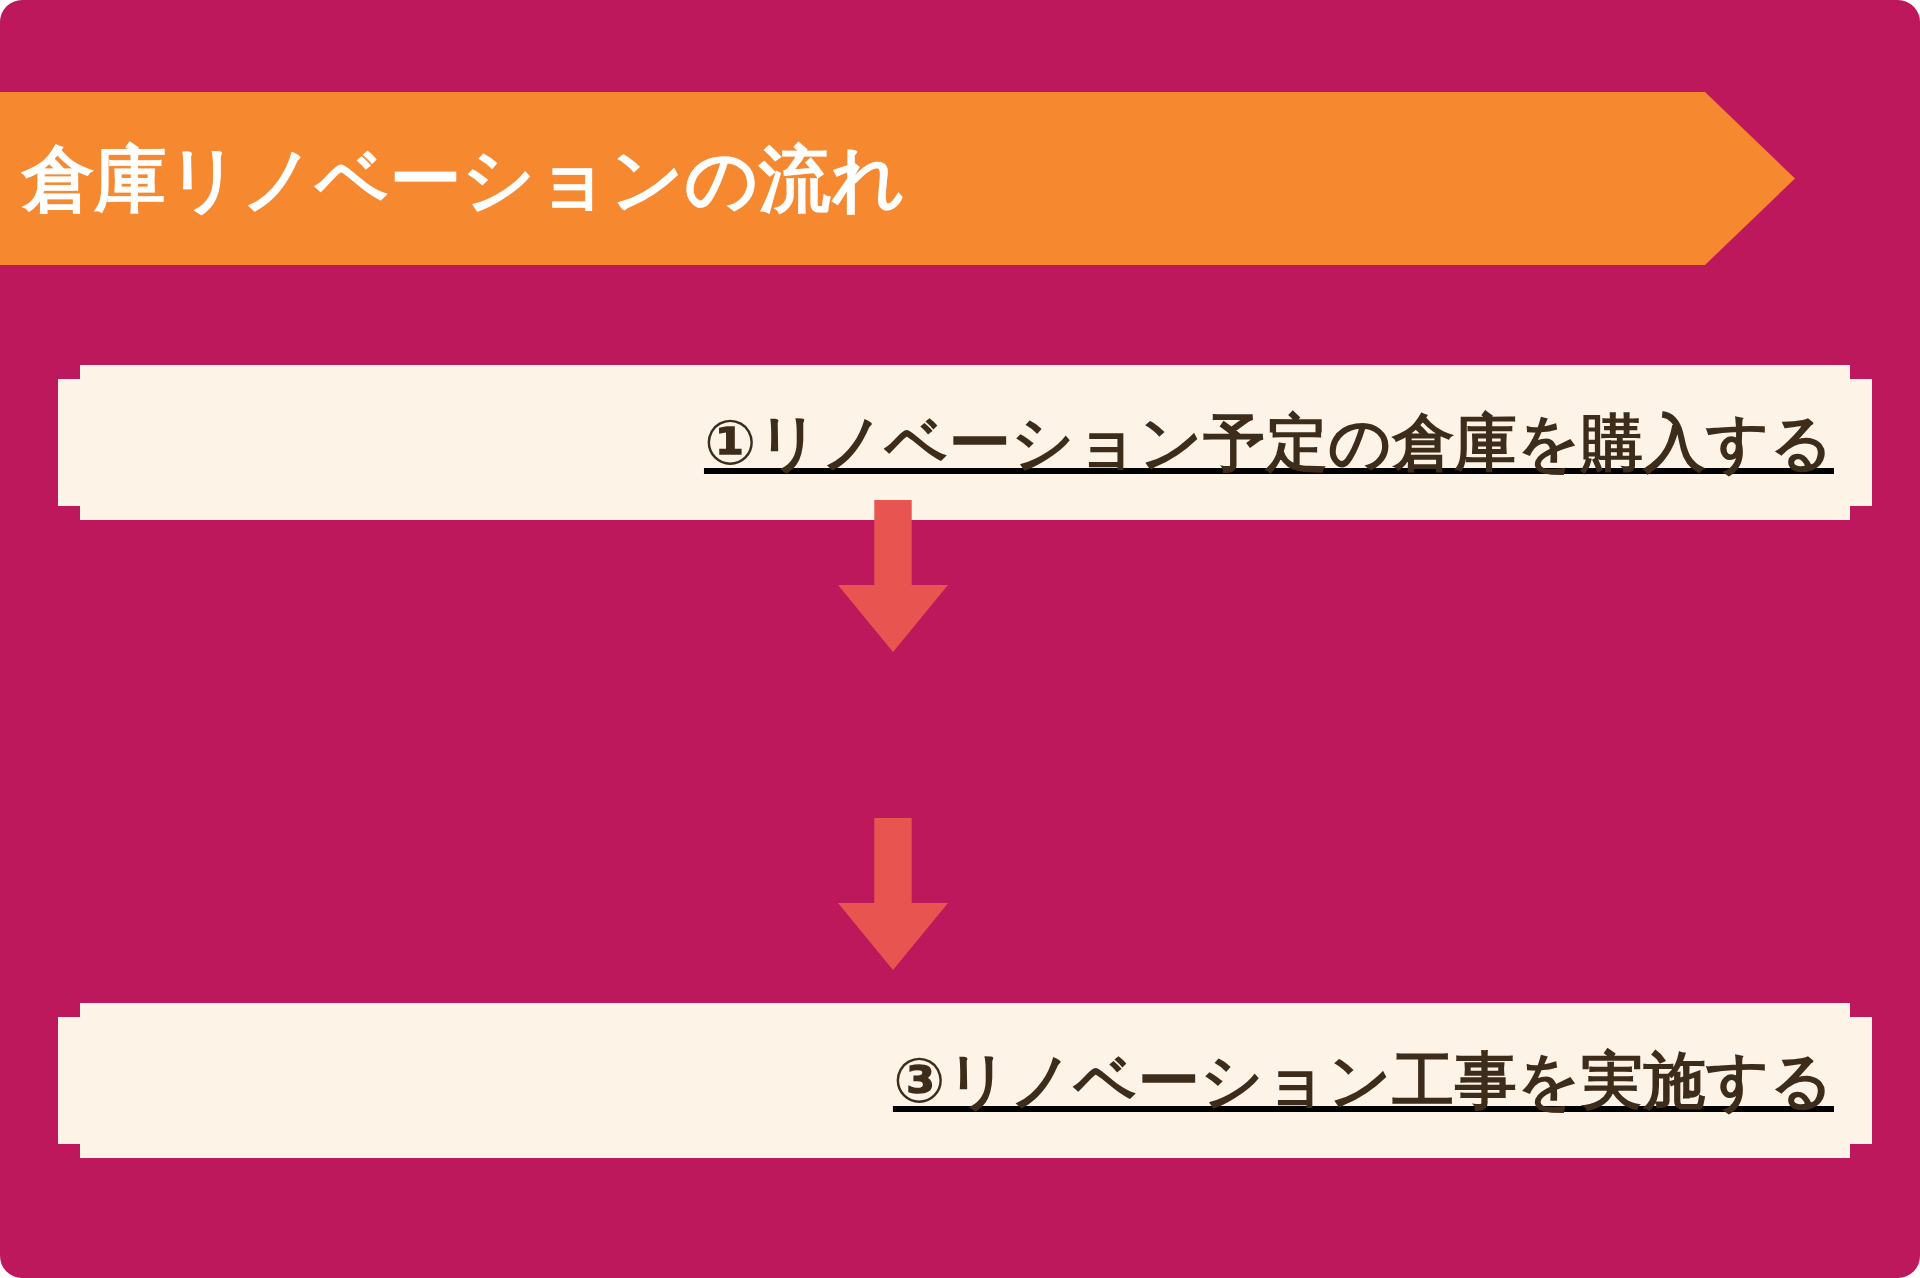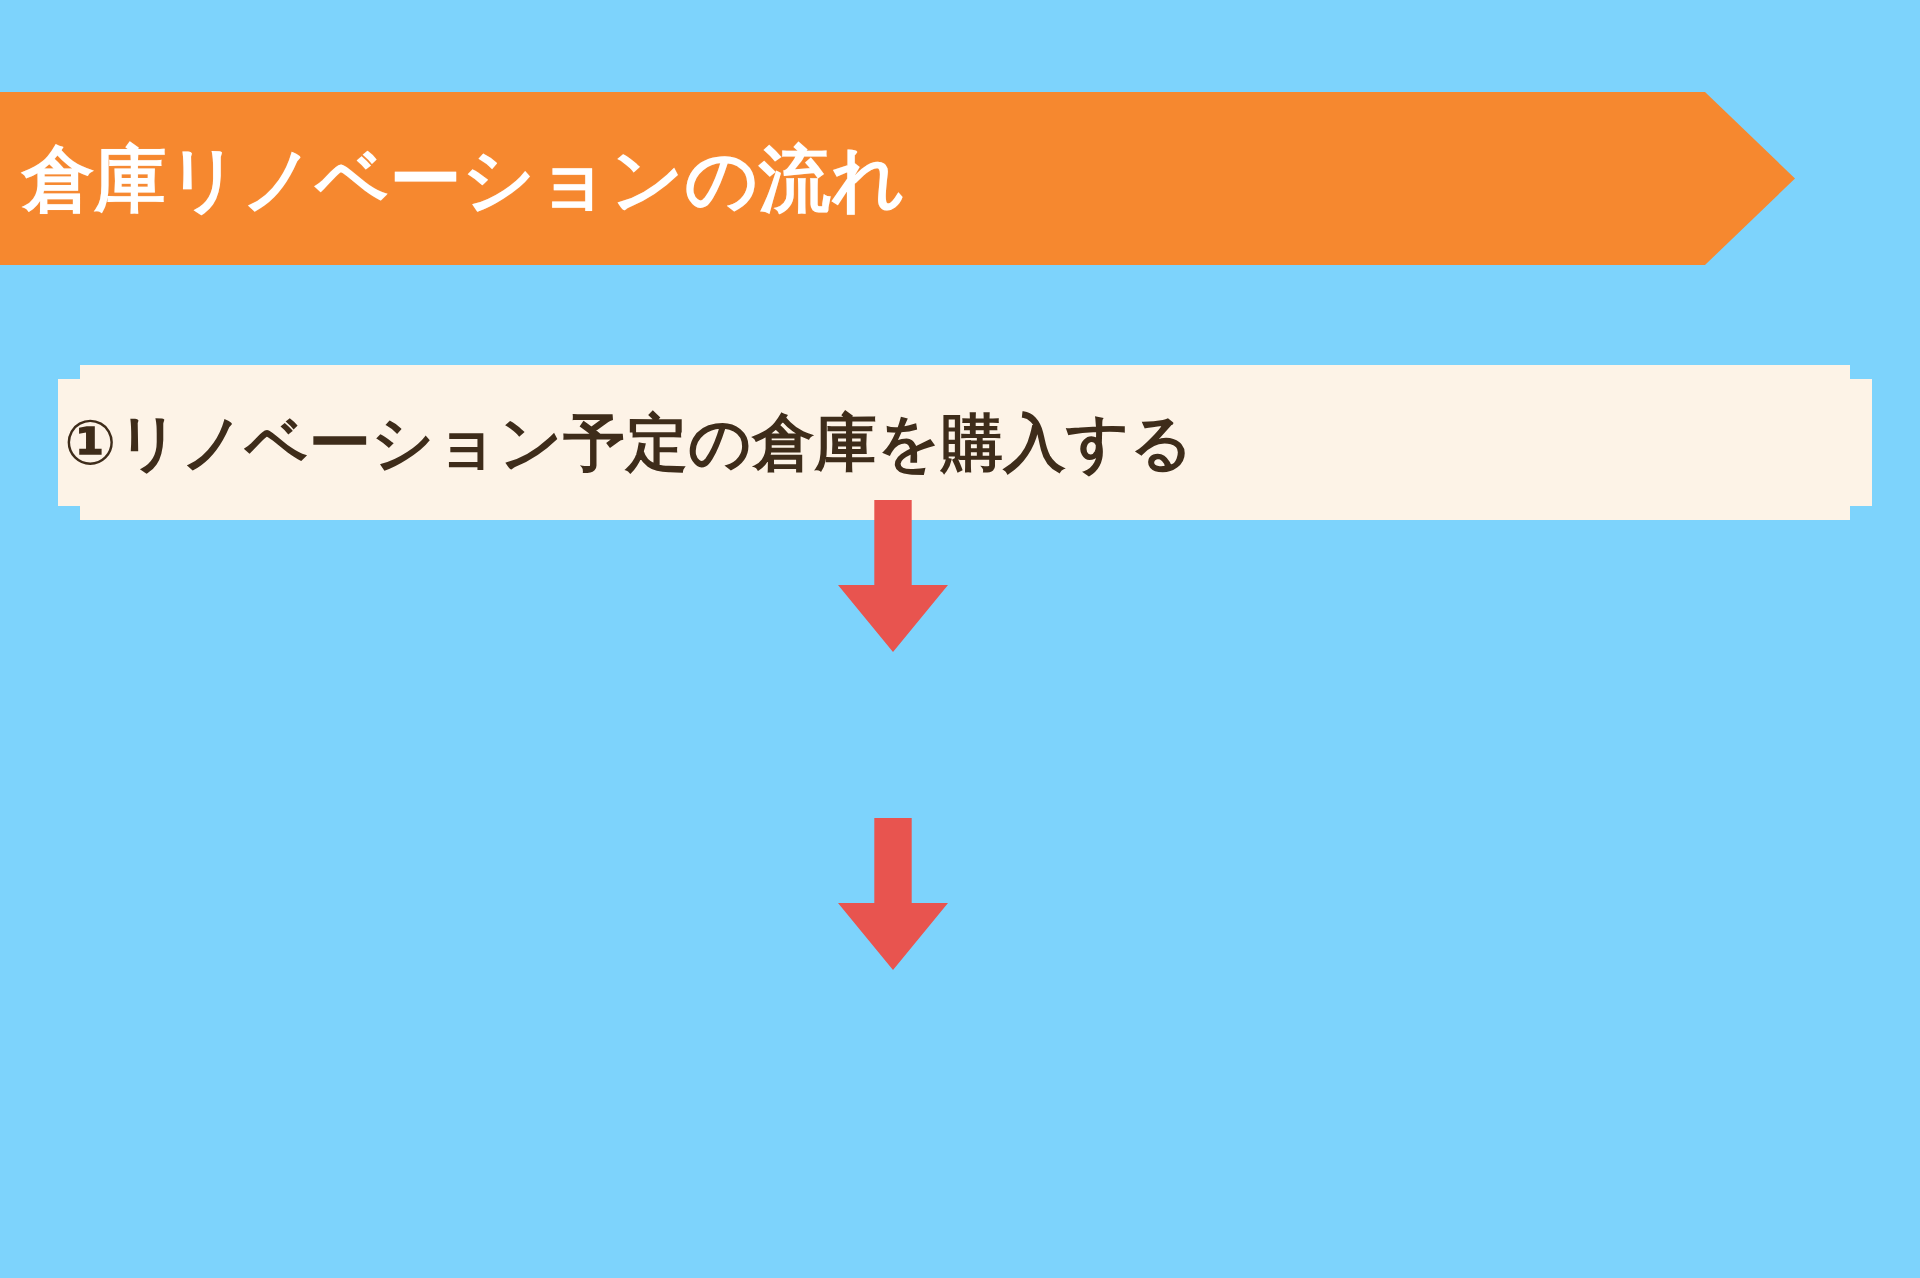--- a/index.html
+++ b/index.html
@@ -11,21 +11,22 @@
     width: 1920px;
     height: 1278px;
     font-family: "Liberation Sans", "DejaVu Sans", sans-serif;
     overflow: hidden;
     position: relative;
   }
 
   .canvas {
     position: absolute;
     inset: 0;
-    background: #7dd3fc;
+    background: #be185d;
+    border-radius: 22px;
   }
 
   
   .banner {
     position: absolute;
     left: 0;
     top: 92px;
     width: 1795px;
     height: 173px;
     background: #F6882F;
@@ -47,21 +48,22 @@
 
   
   .step-box {
     position: absolute;
     left: 80px;
     width: 1770px;
     height: 155px;
     background: #FDF3E7;
     display: flex;
     align-items: center;
-    justify-content: flex-start;
+    justify-content: flex-end;
+    text-decoration: underline;
   }
   
   .step-box::before,
   .step-box::after {
     content: "";
     position: absolute;
     top: 14px;
     width: 22px;
     height: 127px;
     background: #FDF3E7;
@@ -108,14 +110,17 @@
 
   <div class="step-box" id="step-box-1">
     <div class="step-label">①リノベーション予定の倉庫を購入する</div>
   </div>
 
   <div class="arrow-down" id="arrow-1"></div>
 
 
   <div class="arrow-down" id="arrow-2"></div>
 
+  <div class="step-box" id="step-box-3">
+    <div class="step-label">③リノベーション工事を実施する</div>
+  </div>
 
 </div>
 
 </body></html>

